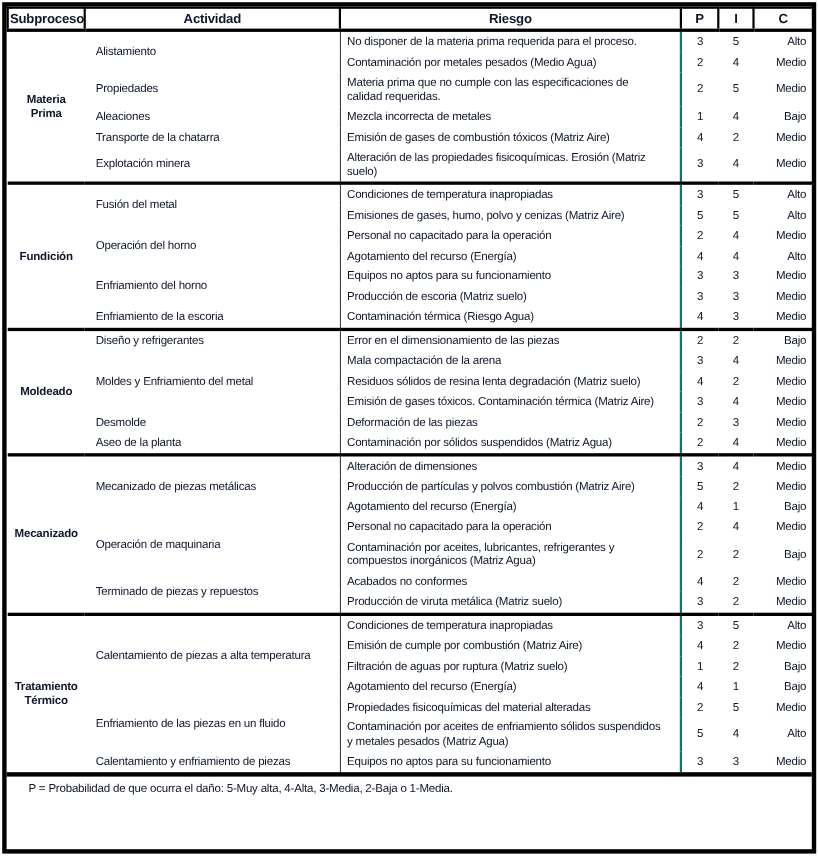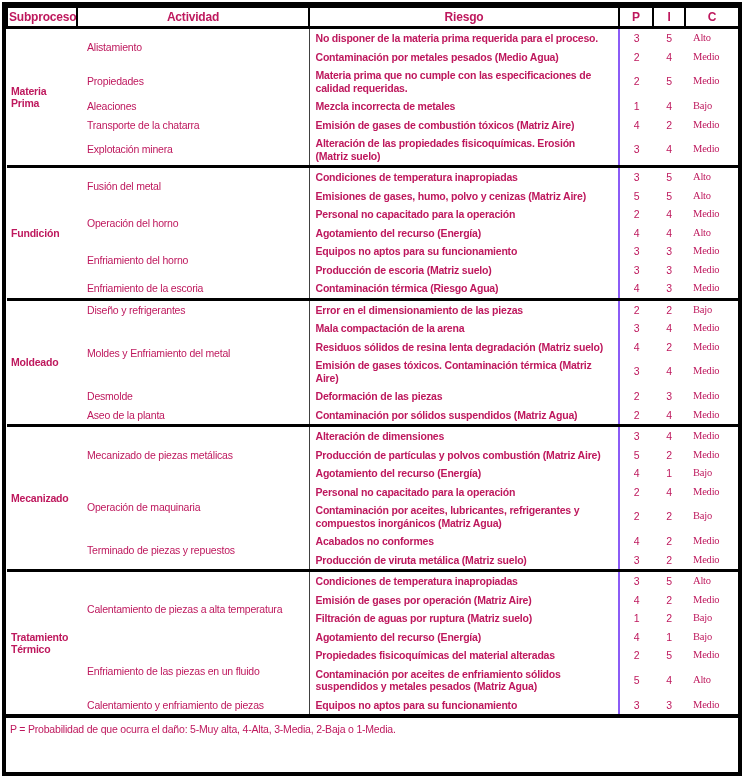--- a/index.html
+++ b/index.html
@@ -1,20 +1,20 @@
 <!DOCTYPE html>
 <html><head>
 <meta charset="utf-8">
 <style>
   html, body { margin: 0; padding: 0; background: #ffffff; }
   .frame {
     width: 744px; height: 778px; box-sizing: border-box;
     background: #fff; padding: 2px;
     font-family: "Liberation Sans", "DejaVu Sans", sans-serif;
-    color: #be185d;
+    color: #0f172a;
   }
   .outer {
     box-sizing: border-box; height: 100%;
     border: 4px solid #000;
     display: flex; flex-direction: column;
     background: #fff;
   }
   table {
     width: 100%; border-collapse: collapse; table-layout: fixed;
     flex: 0 0 auto;
@@ -25,34 +25,34 @@
     font-size: 12px; font-weight: bold; text-align: center;
     padding: 2px 1px; letter-spacing: -0.2px;
     background: #fff;
   }
   tbody { border-top: 3px solid #000; }
   td {
     font-size: 10.5px; line-height: 12.5px; letter-spacing: -0.2px;
     vertical-align: middle; padding: 3px 6px;
   }
   td.sub {
-    font-weight: bold; text-align: left; padding: 3px 4px;
+    font-weight: bold; text-align: center; padding: 3px 4px;
     font-size: 10.5px;
   }
   td.act { border-right: 1px solid #404040; padding-left: 10px; }
-  td.risk { border-right: 2px solid #8b5cf6; padding-left: 6px; padding-right: 13px; font-weight: bold; }
+  td.risk { border-right: 2px solid #0f766e; padding-left: 6px; padding-right: 13px; }
   td.num { text-align: center; padding: 3px 2px; }
-  td.val { text-align: left; padding-left: 8px; font-family: Liberation Serif, serif; }
+  td.val { text-align: right; padding-left: 8px; }
   .notes {
     flex: 1 1 auto;
     border-top: 4px solid #000;
     padding: 5px 6px 4px 4px;
   }
   .notes p {
-    margin: 0 0 9px 0;
+    margin: 0 0 9px 16px;
     font-size: 10.5px; line-height: 13px; letter-spacing: -0.2px;
   }
 </style>
 </head>
 <body>
 
 <div class="frame">
   <div class="outer">
     <table>
       <colgroup>
@@ -260,21 +260,21 @@
         <tbody>
           <tr>
             <td class="sub" rowspan="7">Tratamiento Térmico</td>
             <td class="act" rowspan="4">Calentamiento de piezas a alta temperatura</td>
             <td class="risk">Condiciones de temperatura inapropiadas</td>
             <td class="num">3</td>
             <td class="num">5</td>
             <td class="val">Alto</td>
           </tr>
           <tr>
-            <td class="risk">Emisión de gases por operación (Matriz Aire)</td>
+            <td class="risk">Emisión de cumple por combustión (Matriz Aire)</td>
             <td class="num">4</td>
             <td class="num">2</td>
             <td class="val">Medio</td>
           </tr>
           <tr>
             <td class="risk">Filtración de aguas por ruptura (Matriz suelo)</td>
             <td class="num">1</td>
             <td class="num">2</td>
             <td class="val">Bajo</td>
           </tr>

